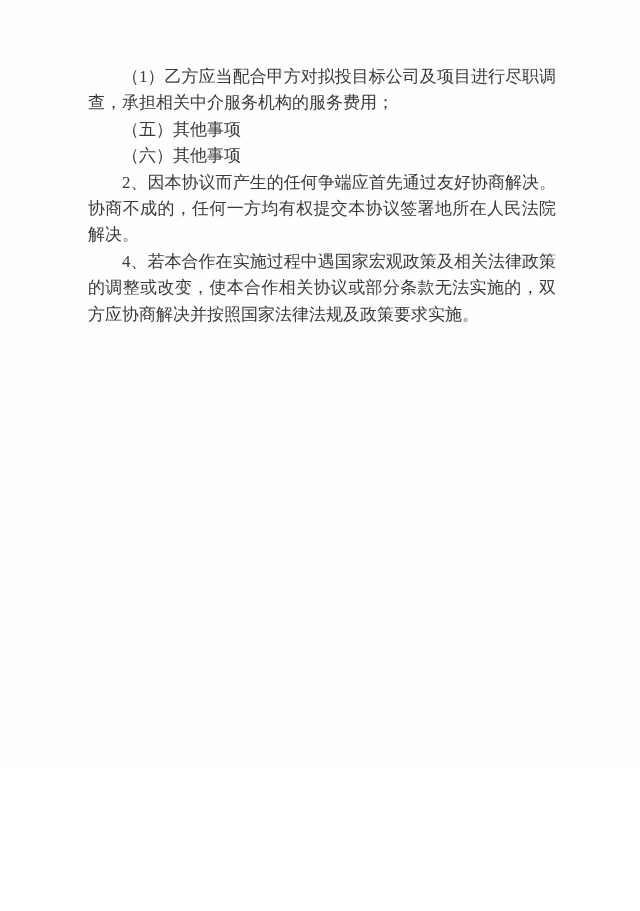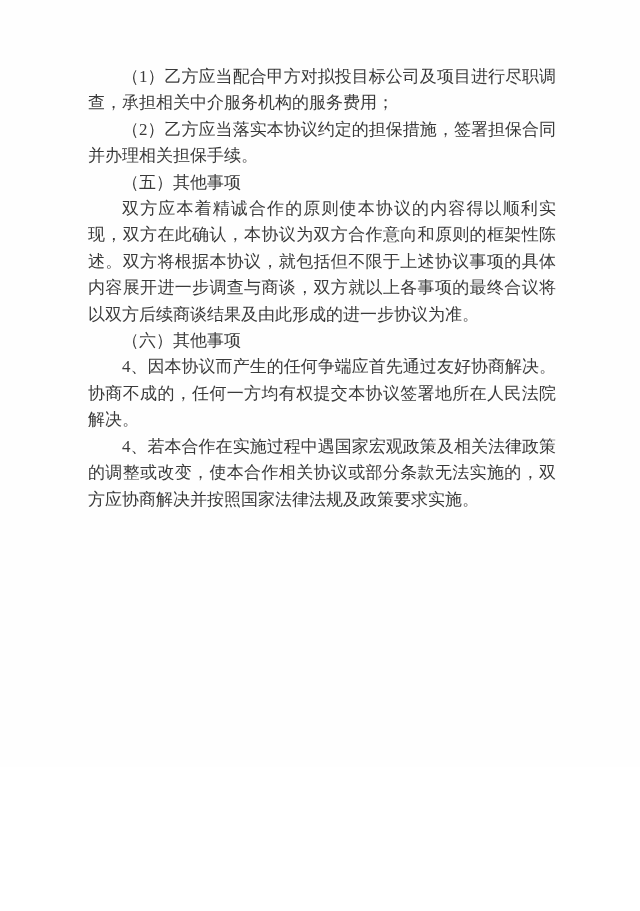--- a/index.html
+++ b/index.html
@@ -41,21 +41,19 @@
     font-size: 12px;
     color: #4a4a4a;
   }
 </style>
 </head>
 <body>
 
 <div class="page" style="background: rgb(254, 254, 254);">
   <div class="doc-content" id="doc-content" style="color: rgb(58, 58, 58);">
       <p class="para">（1）乙方应当配合甲方对拟投目标公司及项目进行尽职调查，承担相关中介服务机构的服务费用；</p>
-      <p class="para">（2）乙方应当落实本协议约定的担保措施，签署担保合同并办理相关担保手续。</p>
       <p class="para">（五）其他事项</p>
-      <p class="para">双方应本着精诚合作的原则使本协议的内容得以顺利实现，双方在此确认，本协议为双方合作意向和原则的框架性陈述。双方将根据本协议，就包括但不限于上述协议事项的具体内容展开进一步调查与商谈，双方就以上各事项的最终合议将以双方后续商谈结果及由此形成的进一步协议为准。</p>
       <p class="para">（六）其他事项</p>
-      <p class="para">4、因本协议而产生的任何争端应首先通过友好协商解决。协商不成的，任何一方均有权提交本协议签署地所在人民法院解决。</p>
+      <p class="para">2、因本协议而产生的任何争端应首先通过友好协商解决。协商不成的，任何一方均有权提交本协议签署地所在人民法院解决。</p>
       <p class="para">4、若本合作在实施过程中遇国家宏观政策及相关法律政策的调整或改变，使本合作相关协议或部分条款无法实施的，双方应协商解决并按照国家法律法规及政策要求实施。</p>
     </div>
   <div class="page-number">4</div>
 </div>
 
 </body></html>

